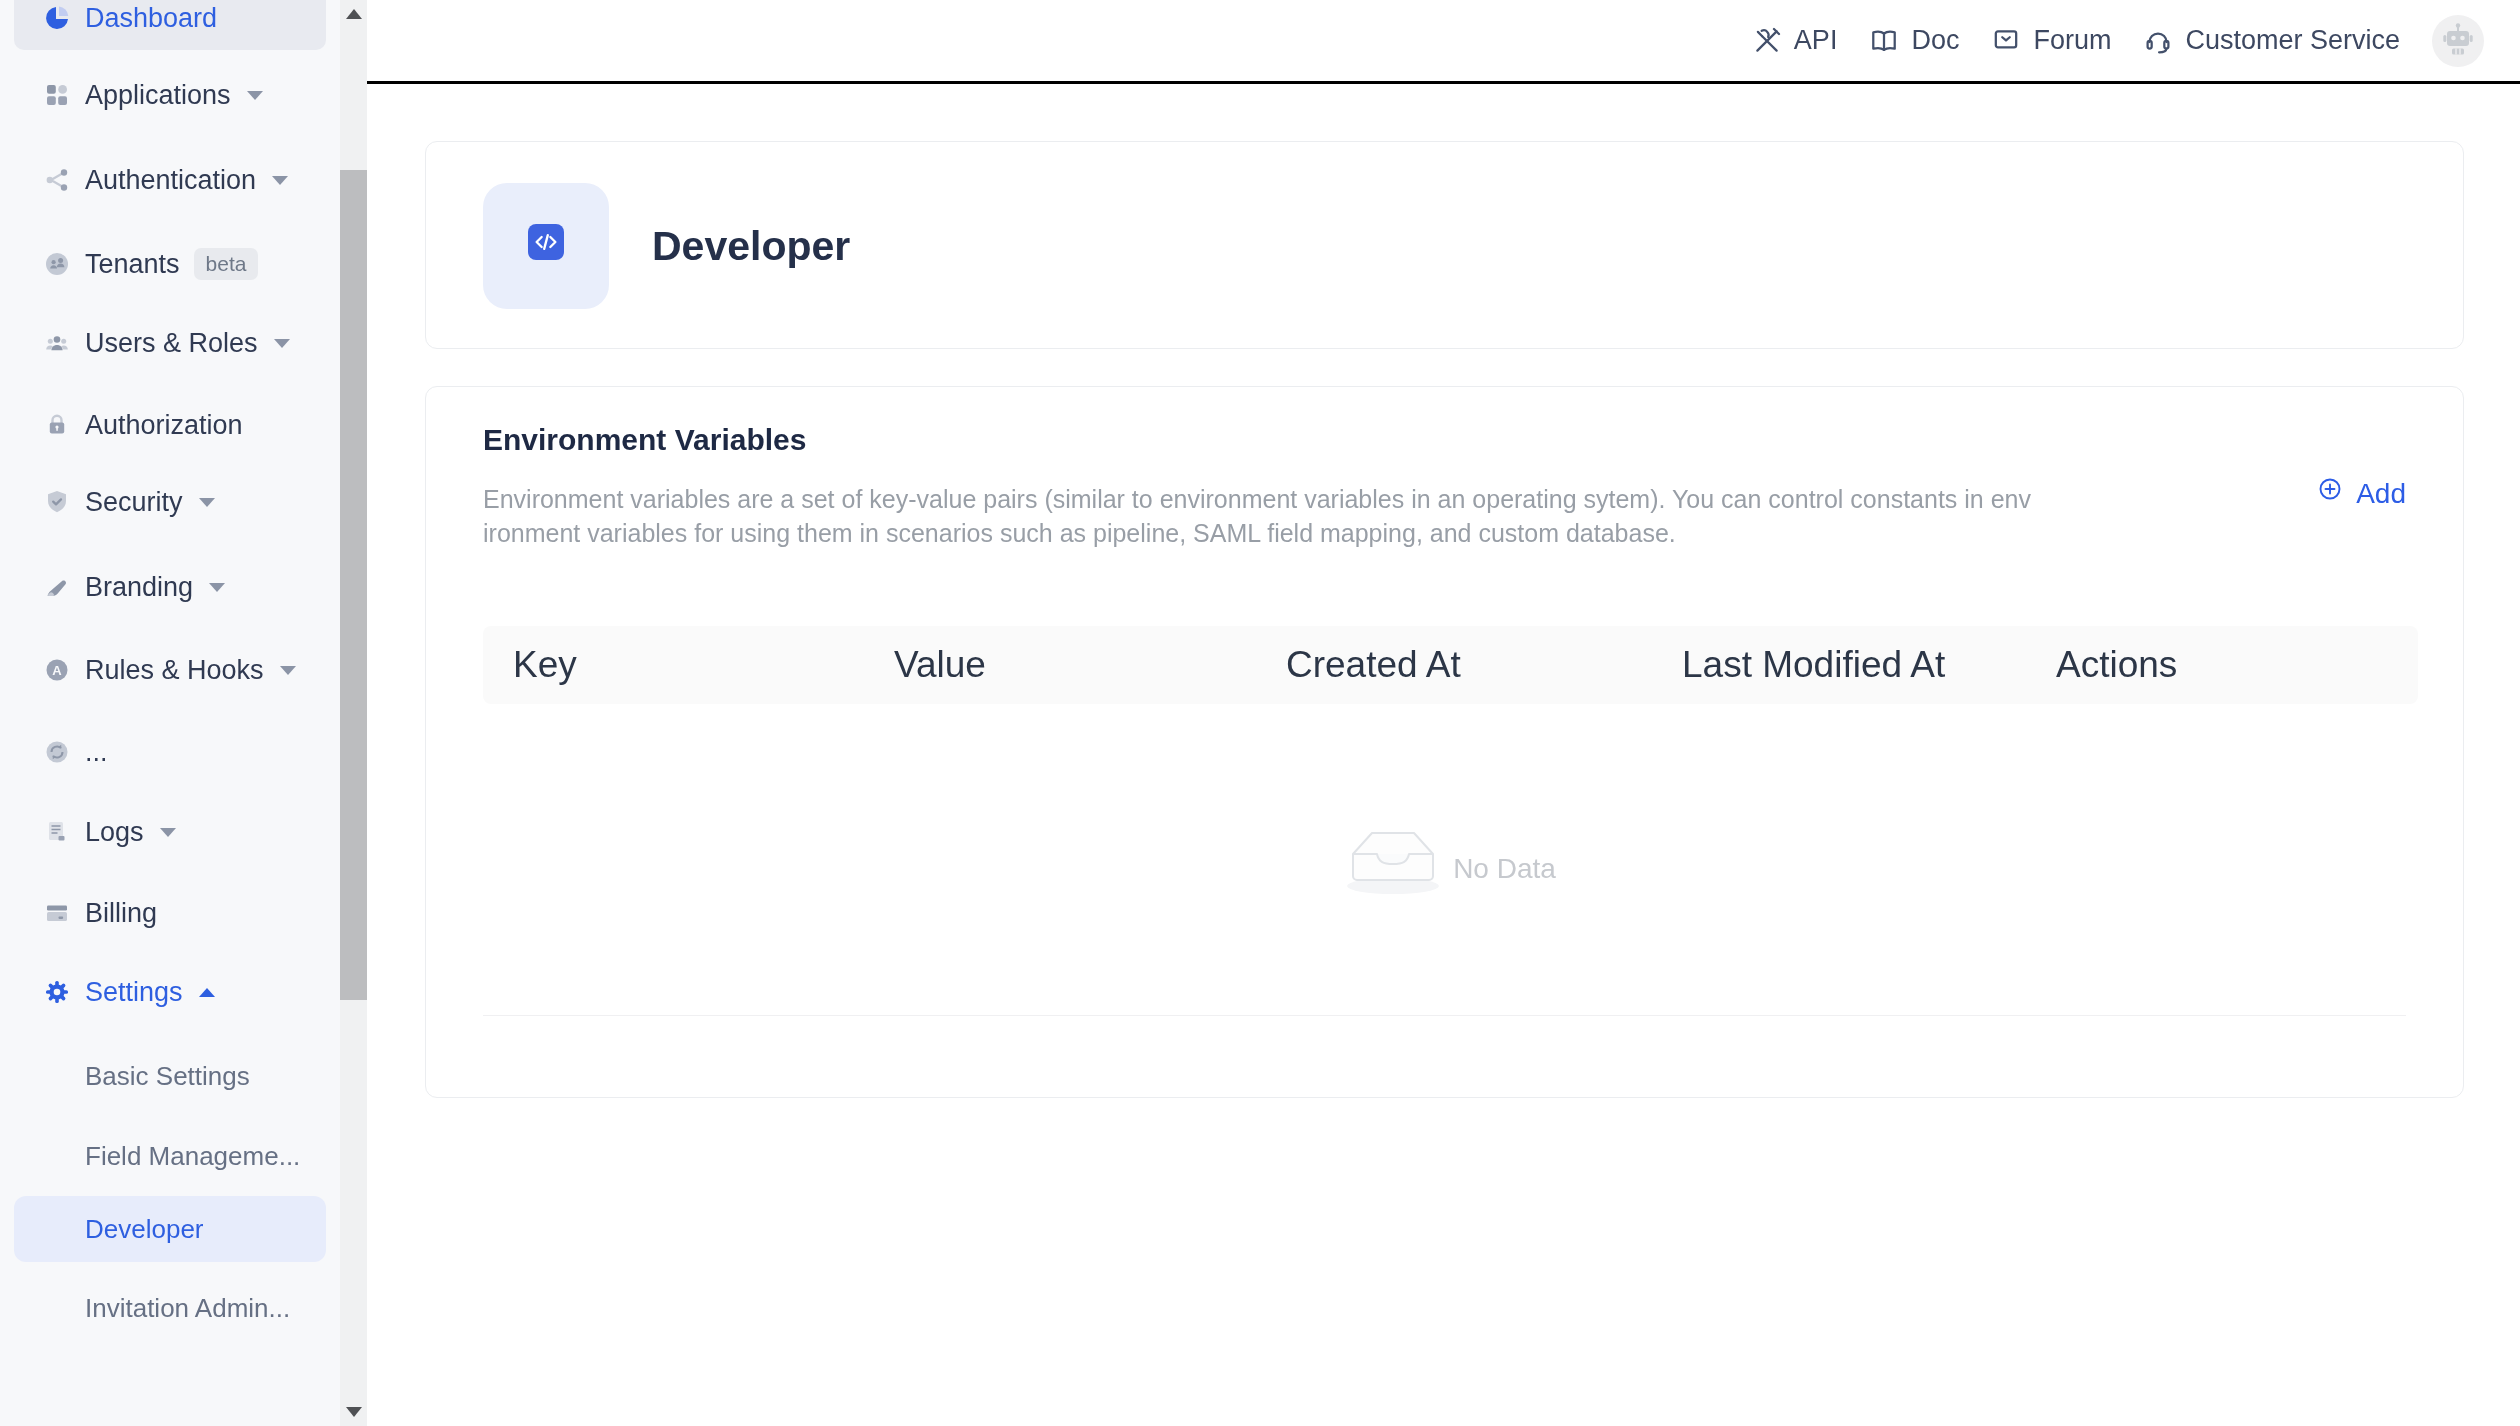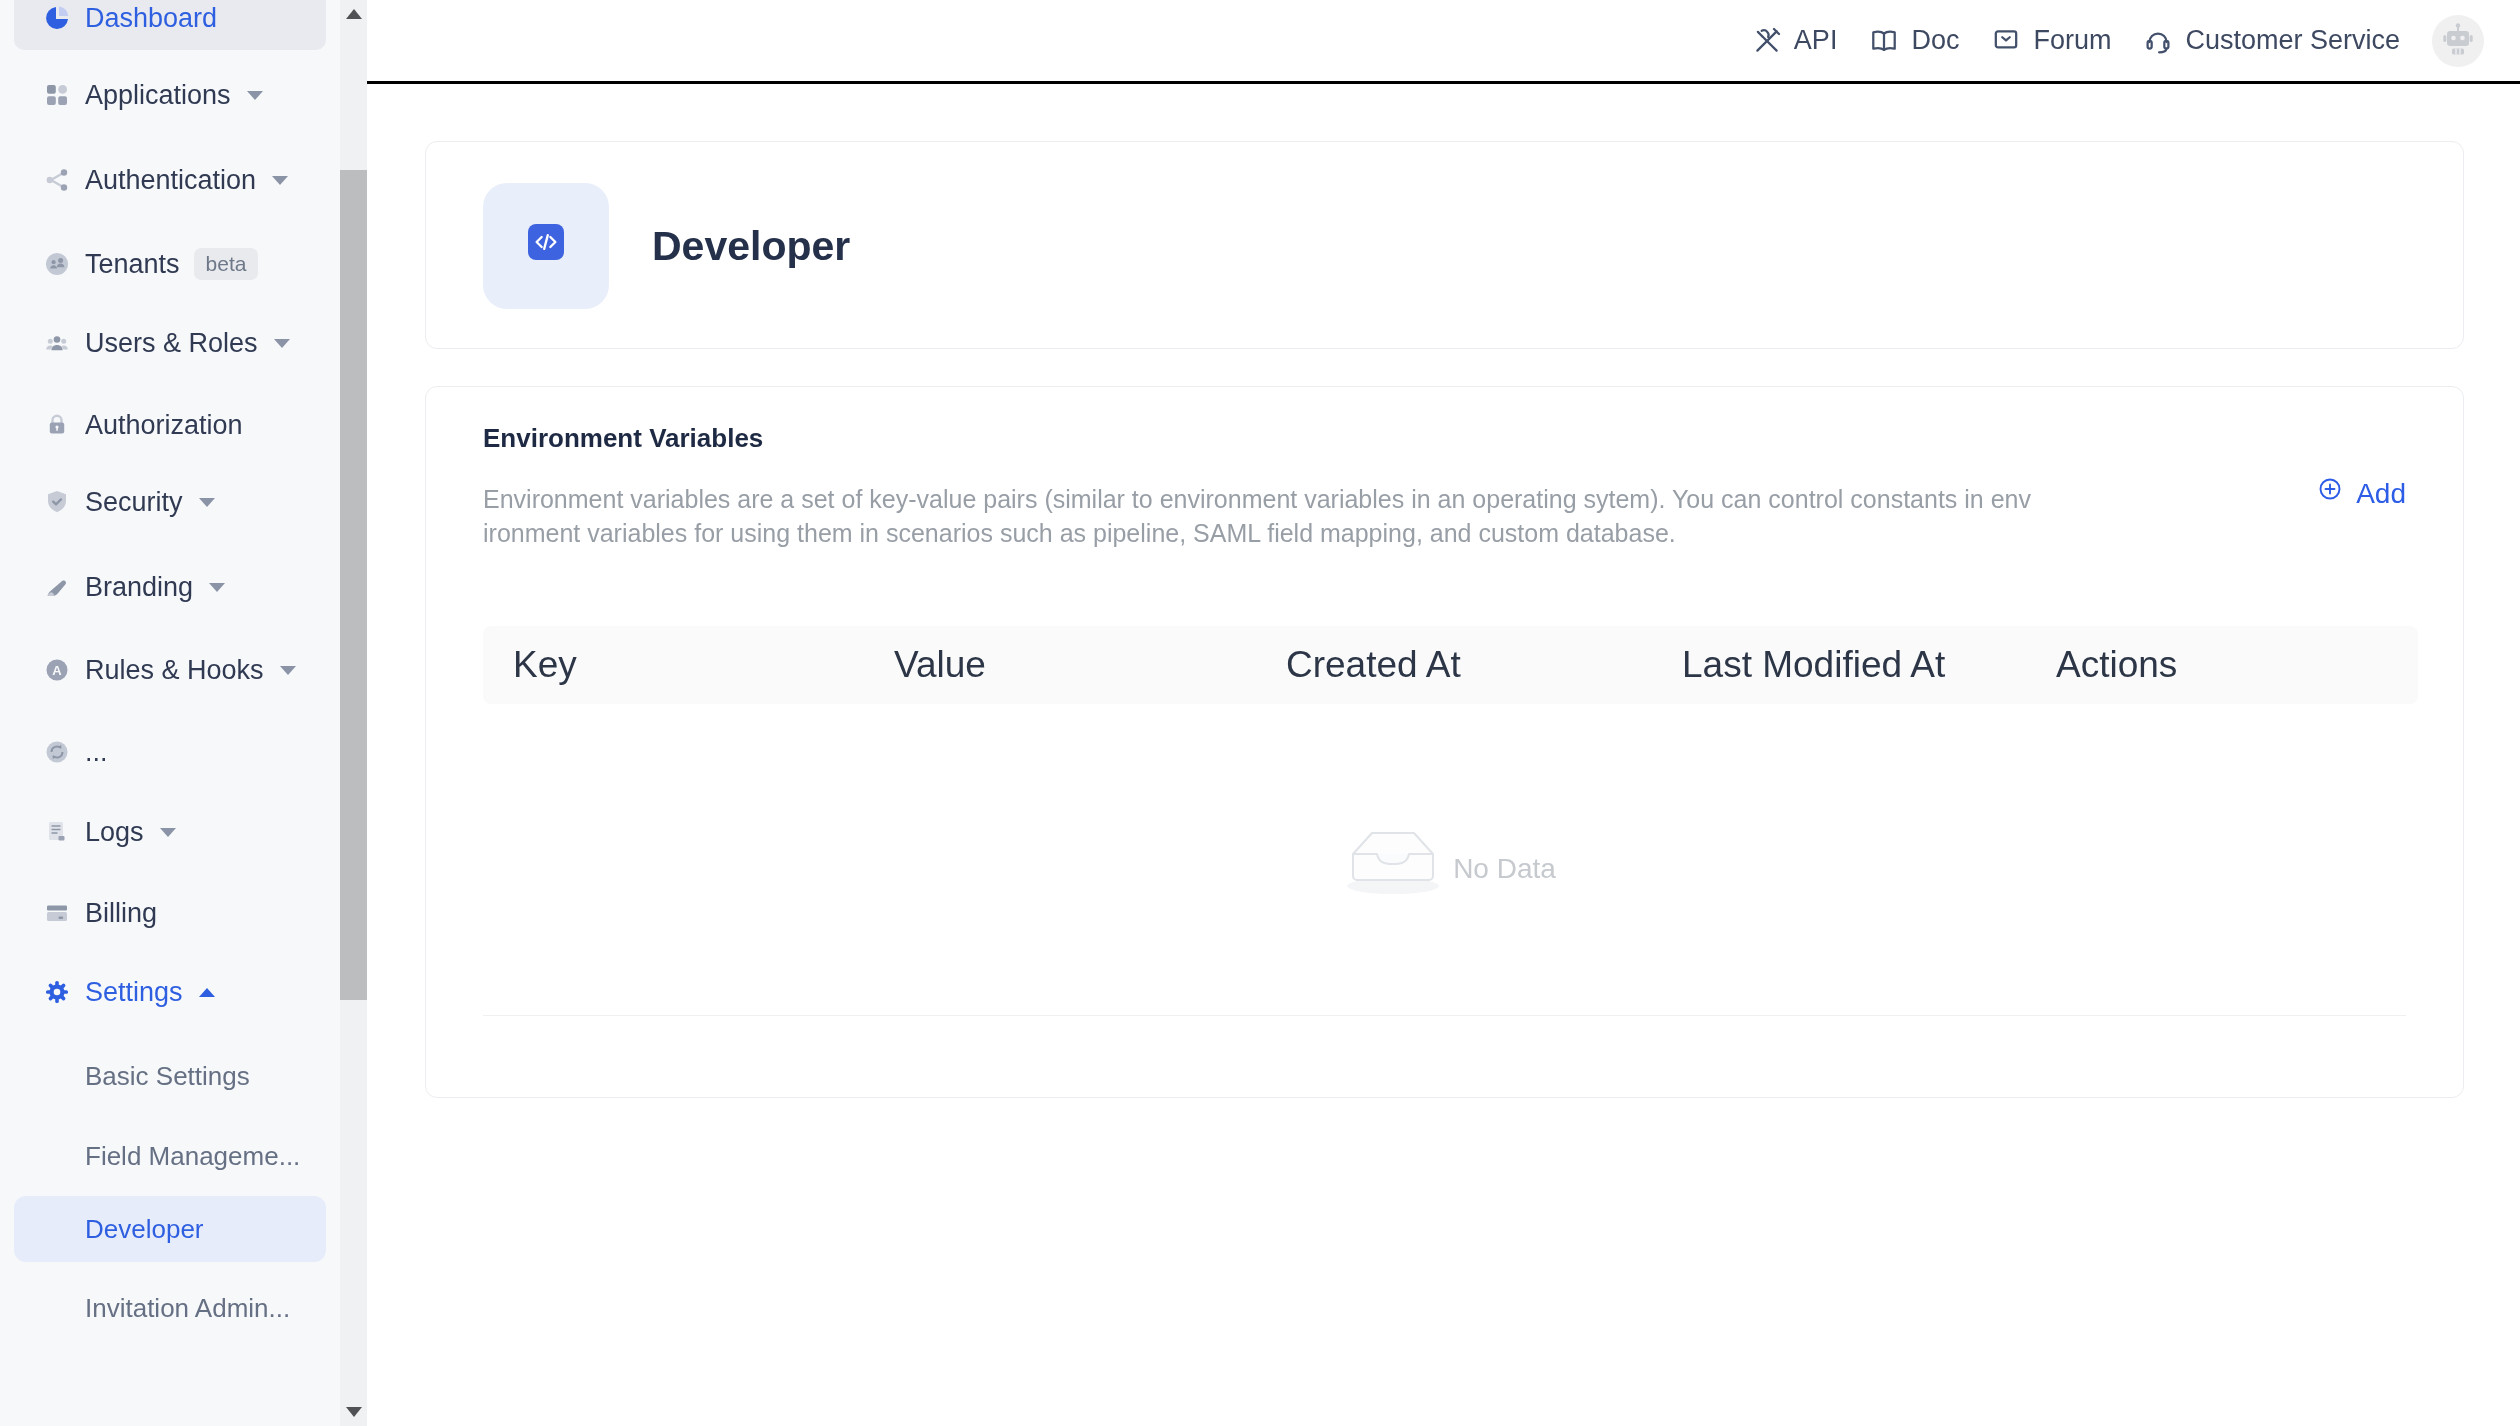--- a/index.html
+++ b/index.html
@@ -63,21 +63,21 @@
   .card.env-card { top:302px; height:712px; }
 
   .icon-tile { position:absolute; left:57px; top:41px; width:126px; height:126px;
     background:#e9eefb; border-radius:24px; }
   .code-chip { position:absolute; left:45px; top:41px; width:36px; height:36px;
     background:#3e63e0; border-radius:8px; display:flex; align-items:center;
     justify-content:center; }
   .page-title { position:absolute; left:226px; top:0; height:208px;
     display:flex; align-items:center; font-size:41px; color:#25304a; }
 
-  .env-head { position:absolute; left:57px; top:36px; font-size:26px;
+  .env-head { position:absolute; left:57px; top:36px; font-size:30px;
     font-weight:600; color:#1e2944; }
   .env-desc { position:absolute; left:57px; top:95px; width:1670px;
     font-size:25px; line-height:34px; color:#989ea6; }
   .add-btn { position:absolute; right:57px; top:88px; display:flex;
     align-items:flex-end; gap:12px; color:#2d5de6; font-size:28px; cursor:pointer; }
 
   .tbl-head { position:absolute; left:57px; right:45px; top:239px; height:78px;
     background:#fafafa; border-radius:8px; display:grid;
     grid-template-columns:411px 392px 396px 374px 1fr; align-items:center;
     font-size:37px; color:#2c3647; font-weight:500; }

